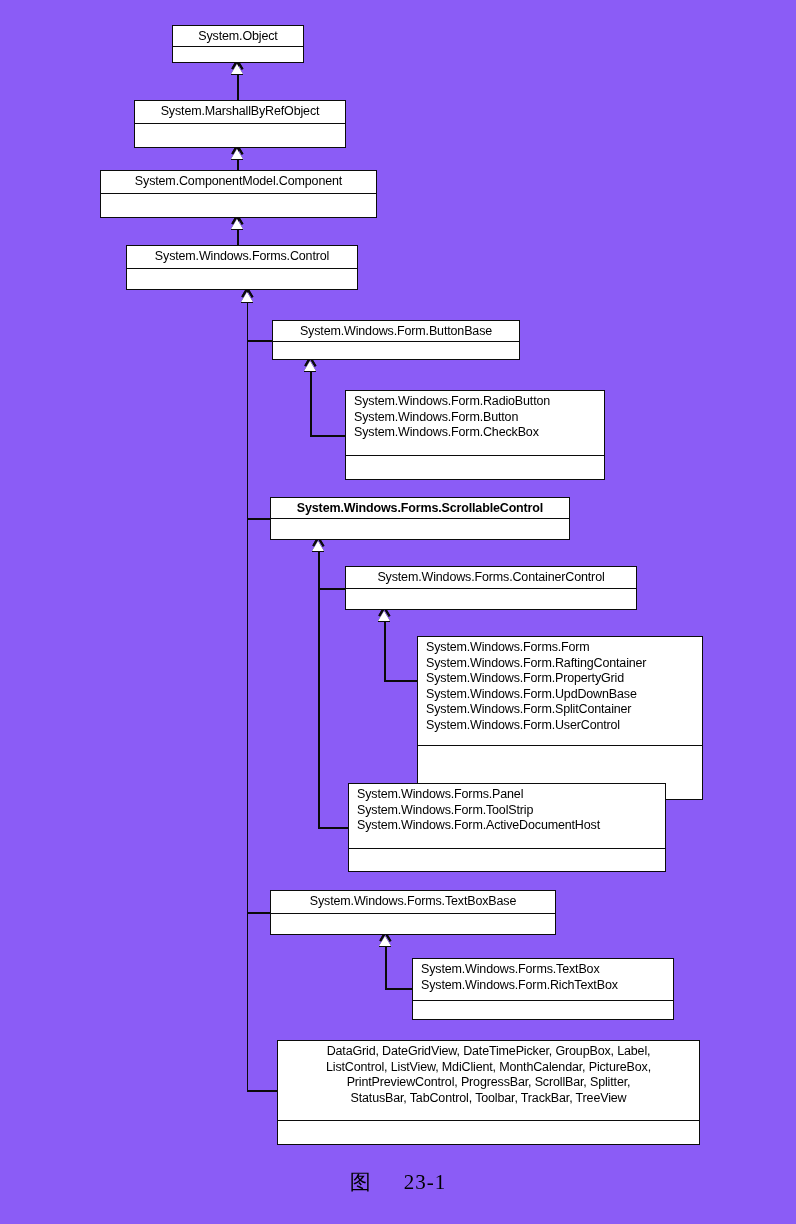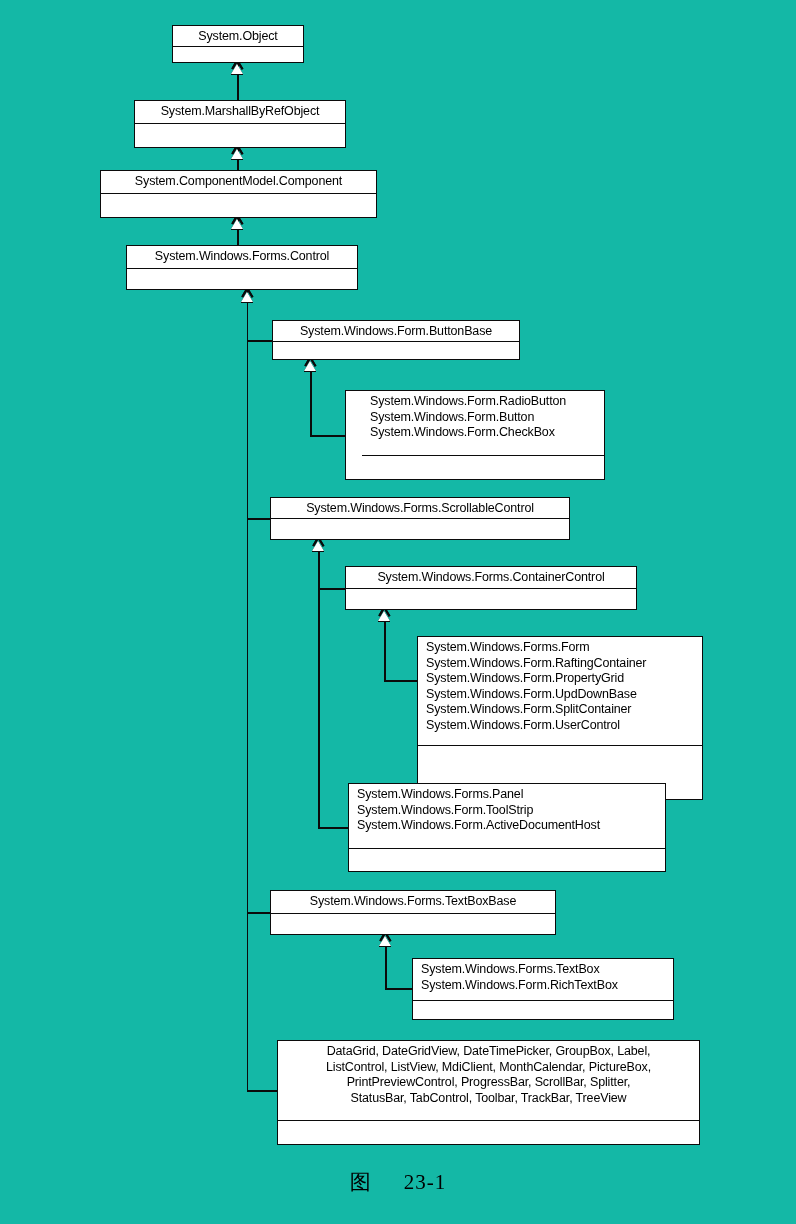--- a/index.html
+++ b/index.html
@@ -8,21 +8,21 @@
     background: #ffffff;
   }
   body {
     font-family: "Liberation Sans", sans-serif;
     -webkit-font-smoothing: none;
   }
   #page {
     position: relative;
     width: 796px;
     height: 1224px;
-    background: #14b8a6;
+    background: #8b5cf6;
     overflow: hidden;
   }
   
   .uml-box {
     position: absolute;
     box-sizing: border-box;
     border: 1.6px solid #0b0b0b;
     background: #ffffff;
     z-index: 3;
   }
@@ -161,25 +161,25 @@
       </div>
       <div class="uml-box" style="left: 126px; top: 245px; width: 232px; height: 45px;">
         <div class="uml-head center" style="height: 23px;"><span class="uml-line">System.Windows.Forms.Control</span></div>
         <div class="uml-body" style="height: 19px;"></div>
       </div>
       <div class="uml-box" style="left: 272px; top: 320px; width: 248px; height: 40px;">
         <div class="uml-head center" style="height: 21px;"><span class="uml-line">System.Windows.Form.ButtonBase</span></div>
         <div class="uml-body" style="height: 16px;"></div>
       </div>
       <div class="uml-box" style="left: 345px; top: 390px; width: 260px; height: 90px;">
-        <div class="uml-head" style="height: 65px; margin-left: 16px;"><span class="uml-line">System.Windows.Form.RadioButton</span><span class="uml-line">System.Windows.Form.Button</span><span class="uml-line">System.Windows.Form.CheckBox</span></div>
+        <div class="uml-head" style="height: 65px;"><span class="uml-line">System.Windows.Form.RadioButton</span><span class="uml-line">System.Windows.Form.Button</span><span class="uml-line">System.Windows.Form.CheckBox</span></div>
         <div class="uml-body" style="height: 22px;"></div>
       </div>
       <div class="uml-box" style="left: 270px; top: 497px; width: 300px; height: 43px;">
-        <div class="uml-head center" style="height: 21px;"><span class="uml-line">System.Windows.Forms.ScrollableControl</span></div>
+        <div class="uml-head center" style="height: 21px; font-weight: bold;"><span class="uml-line">System.Windows.Forms.ScrollableControl</span></div>
         <div class="uml-body" style="height: 19px;"></div>
       </div>
       <div class="uml-box" style="left: 345px; top: 566px; width: 292px; height: 44px;">
         <div class="uml-head center" style="height: 22px;"><span class="uml-line">System.Windows.Forms.ContainerControl</span></div>
         <div class="uml-body" style="height: 19px;"></div>
       </div>
       <div class="uml-box" style="left: 417px; top: 636px; width: 286px; height: 164px;">
         <div class="uml-head" style="height: 109px;"><span class="uml-line">System.Windows.Forms.Form</span><span class="uml-line">System.Windows.Form.RaftingContainer</span><span class="uml-line">System.Windows.Form.PropertyGrid</span><span class="uml-line">System.Windows.Form.UpdDownBase</span><span class="uml-line">System.Windows.Form.SplitContainer</span><span class="uml-line">System.Windows.Form.UserControl</span></div>
         <div class="uml-body" style="height: 24px;"></div>
       </div>

